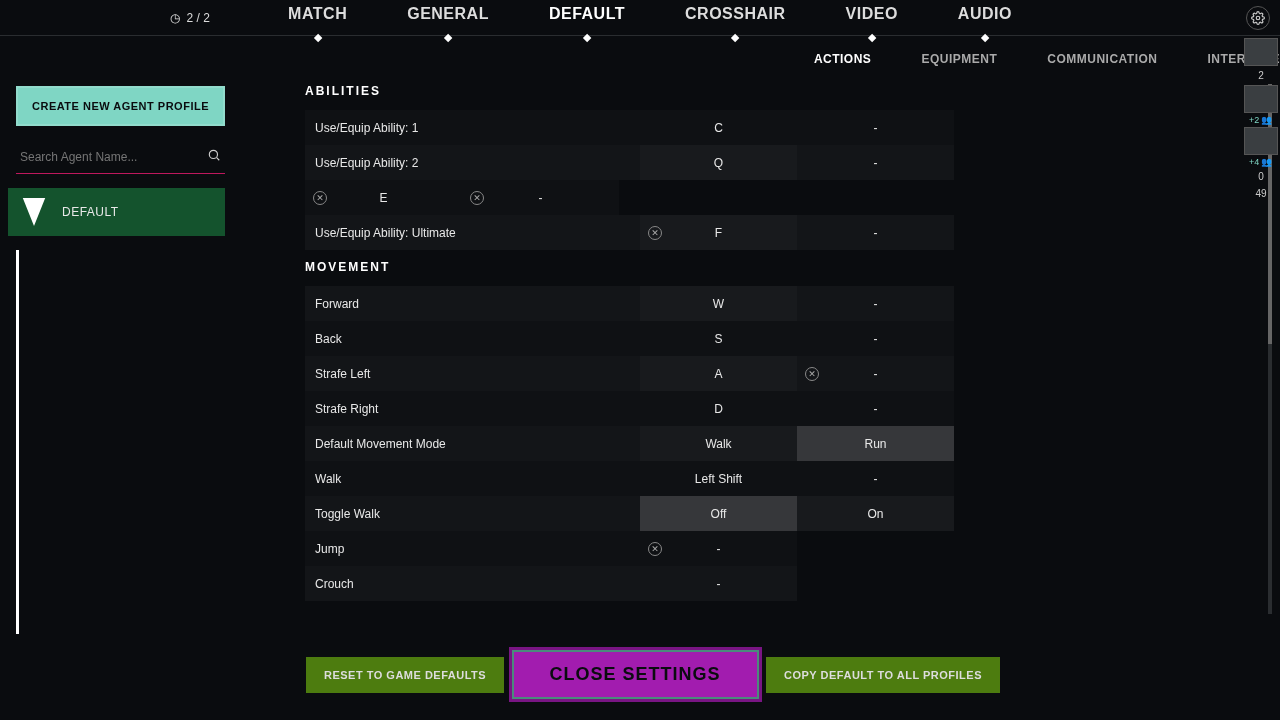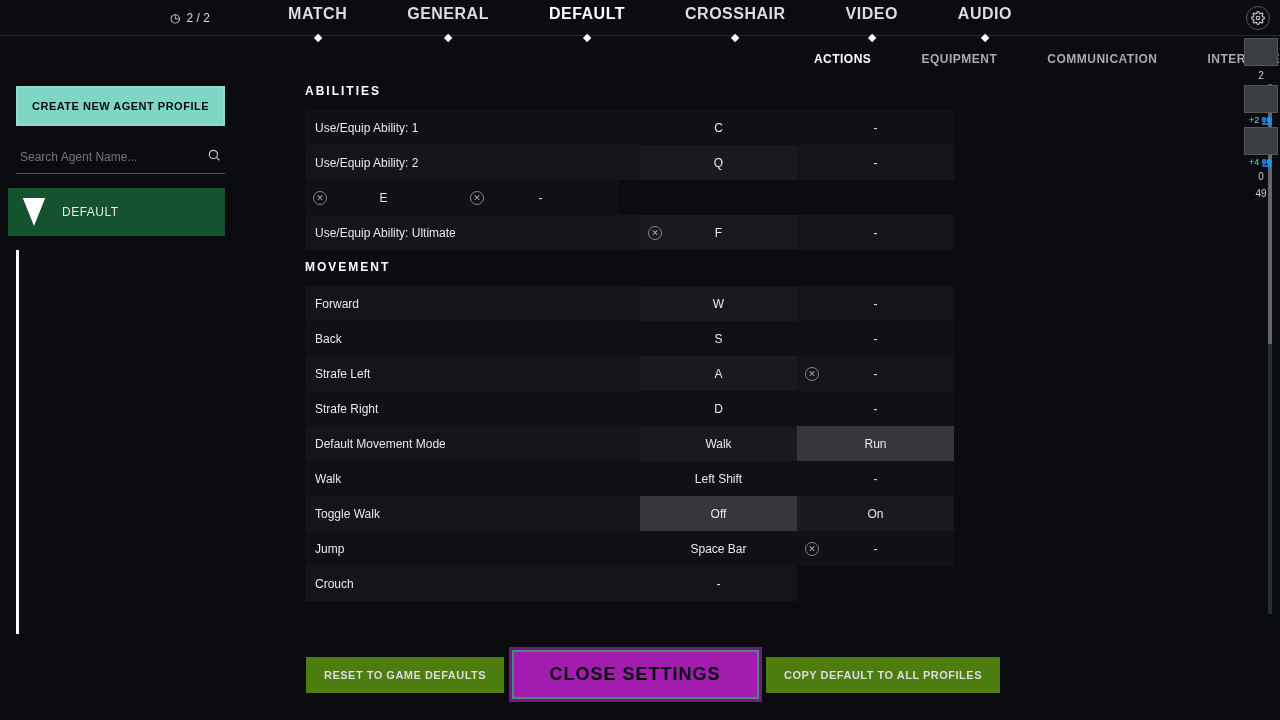--- a/index.html
+++ b/index.html
@@ -412,23 +412,20 @@
         <div class="row-label">Toggle Walk</div>
         <div class="cell alt selected">
           <span>Off</span>
         </div>
         <div class="cell">
           <span>On</span>
         </div>
       </div>
       <div class="row">
         <div class="row-label">Jump</div>
-        <div class="cell">
-          <span>Space Bar</span>
-        </div>
         <div class="cell alt">
           <div class="clear-x">✕</div>
           <span>-</span>
         </div>
       </div>
       <div class="row">
         <div class="row-label">Crouch</div>
         <div class="cell alt">
           <span>-</span>
         </div>

